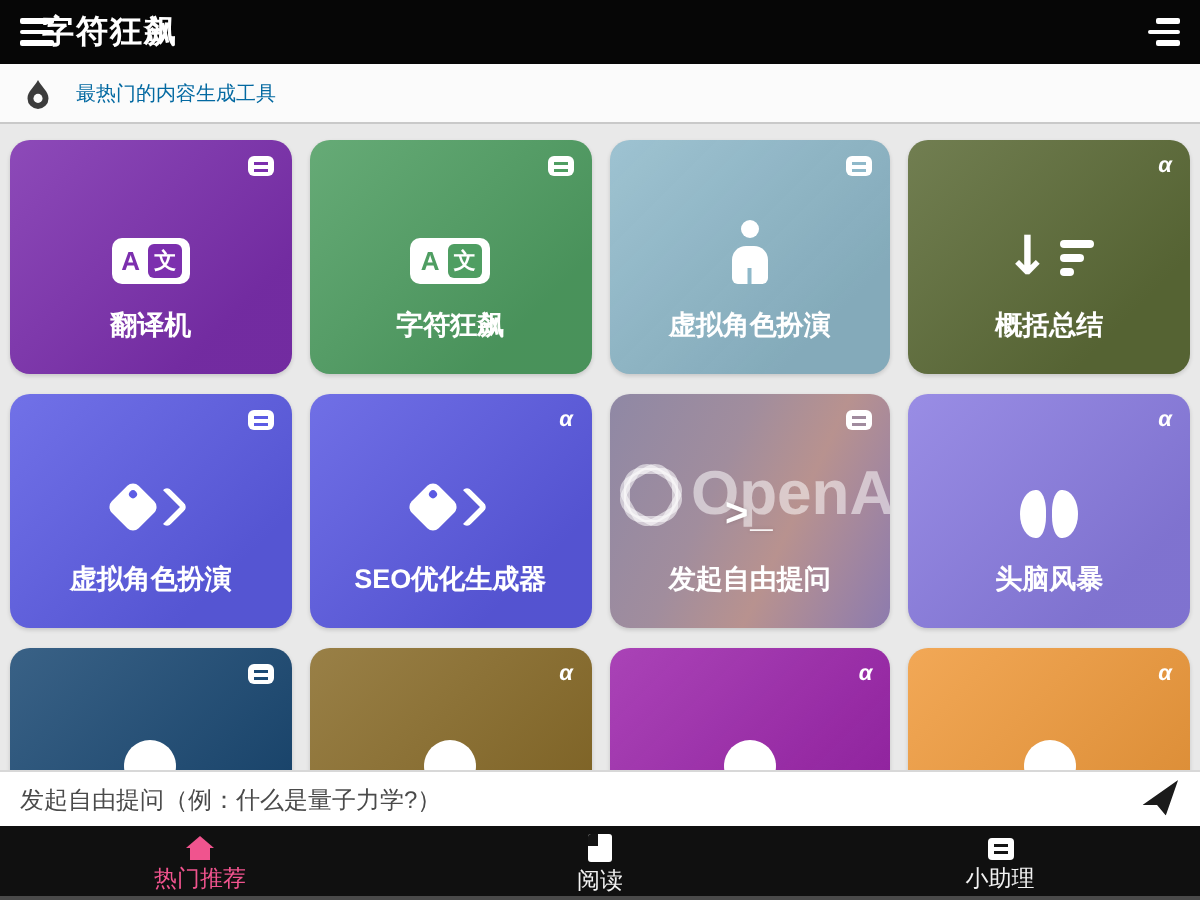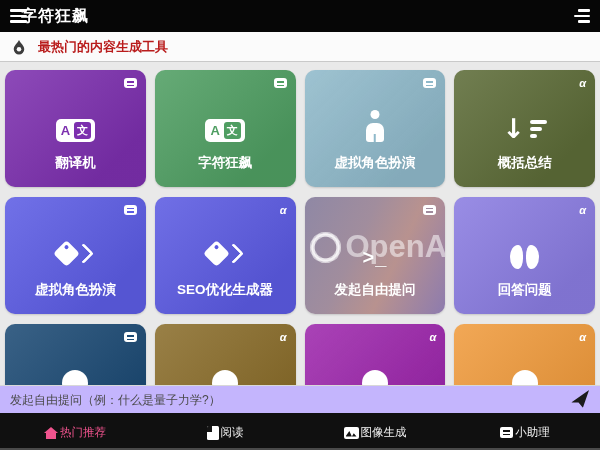--- a/index.html
+++ b/index.html
@@ -13,21 +13,21 @@
   .title { position:absolute; left:0; right:0; text-align:left; color:#fff; font-size:16px; font-weight:700; letter-spacing:1px; pointer-events:none;padding-left:21px; }
   .menu-btn { width:22px; height:18px; display:flex; flex-direction:column; justify-content:center; gap:3px; cursor:pointer; z-index:2; }
   .menu-btn i { display:block; height:2.4px; background:#fff; border-radius:1px; }
   .menu-left i { width:17px; }
   .menu-right { align-items:flex-end; }
   .menu-right i:nth-child(1){ width:12px; } .menu-right i:nth-child(2){ width:16px; } .menu-right i:nth-child(3){ width:12px; }
 
   
   .section-head { position:absolute; top:32px; left:0; right:0; height:30px; background:#fbfbfb;
                   border-bottom:1px solid #c9c9c9; display:flex; align-items:center; gap:12px; padding:0 12px; z-index:20; }
-  .section-title { font-size:13px; font-weight:700; color:#b91c1c; }
+  .section-title { font-size:10px; font-weight:400; color:#0369a1; }
   .flame svg { display:block; }
 
   
   .grid-viewport { position:absolute; top:62px; bottom:65px; left:0; right:0; overflow:hidden; }
   .grid { display:grid; grid-template-columns:repeat(4,1fr); gap:10px 9px; padding:8px 5px; }
   .card { height:117px; border-radius:10px; position:relative; overflow:hidden;
           display:flex; flex-direction:column; align-items:center; color:#fff; cursor:pointer;
           background:linear-gradient(135deg, rgba(255,255,255,.13), rgba(0,0,0,.08) 78%), var(--c);
           box-shadow:0 1px 2px rgba(0,0,0,.15); }
   .card-openai { background:linear-gradient(115deg,#8f88a5 0%,#a18d9d 38%,#b8928f 62%,#8d7bae 100%); }
@@ -77,32 +77,32 @@
 
   
   .openai-mark { position:absolute; left:7px; top:32px; right:-20px; display:flex; align-items:center; gap:7px;
                  color:rgba(255,255,255,.52); z-index:1; pointer-events:none; }
   .oa-knot { width:27px; height:27px; position:relative; flex:none; }
   .oa-knot i { position:absolute; inset:0; border:3px solid rgba(255,255,255,.55); border-radius:8px; }
   .oa-knot i:nth-child(2){ transform:rotate(60deg); } .oa-knot i:nth-child(3){ transform:rotate(120deg); }
   .oa-text { font-size:31px; font-weight:700; white-space:nowrap; }
 
   
-  .ask-bar { position:absolute; left:0; right:0; bottom:37px; height:28px; background:#c4b5fd;
+  .ask-bar { position:absolute; left:0; right:0; bottom:37px; height:28px; background:#ffffff;
              border-top:1px solid #d8d8d8; display:flex; align-items:center; padding:0 10px; z-index:40; }
   .ask-input { flex:1; border:none; outline:none; background:transparent; font-size:12px; color:#222;
                font-family:"Liberation Sans","DejaVu Sans",sans-serif; }
   .ask-input::placeholder { color:#4a4a4a; opacity:1; }
   .send-icon { width:19px; height:17px; background:#1b1b1b; flex:none; margin-left:8px; cursor:pointer;
                clip-path:polygon(0 62%, 100% 0, 58% 100%, 38% 66%, 0 62%); transform:rotate(-6deg); }
 
   
   .nav { position:absolute; left:0; right:0; bottom:0; height:37px; background:#101010; display:flex; z-index:50; }
   .nav::after { content:""; position:absolute; left:0; right:0; bottom:0; height:2px; background:#7a7a7a; opacity:.55; }
-  .nav-item { flex:1; display:flex; flex-direction:row; align-items:center; justify-content:center; gap:2px;
+  .nav-item { flex:1; display:flex; flex-direction:column; align-items:center; justify-content:center; gap:2px;
               color:#f2f2f2; cursor:pointer; padding-top:2px; }
   .nav-label { font-size:11.5px; }
   .nav-item.active { color:var(--accent); }
 
   .home-icon { width:14px; height:12px; position:relative; }
   .home-icon::before { content:""; position:absolute; top:0; left:50%; transform:translateX(-50%);
        border-left:7px solid transparent; border-right:7px solid transparent; border-bottom:6px solid var(--accent); }
   .home-icon::after { content:""; position:absolute; bottom:0; left:50%; transform:translateX(-50%);
        width:10px; height:6.5px; background:var(--accent); }
 
@@ -239,21 +239,21 @@
       </div>
 
       <div class="card" style="--c: #8a7ce1;">
         <span class="corner corner-alpha">α</span>
         <div class="cicon-wrap">
             <div class="icon-brain">
               <i></i>
               <i></i>
             </div>
           </div>
-        <div class="clabel">回答问题</div>
+        <div class="clabel">头脑风暴</div>
       </div>
 
       <div class="card" style="--c: #1c4a74;">
         <span class="corner corner-chat"></span>
         <div class="cicon-wrap">
             <div class="icon-generic"></div>
           </div>
         <div class="clabel"></div>
       </div>
 
@@ -292,22 +292,18 @@
   <div class="nav">
     <div class="nav-item active">
       <span class="home-icon"></span>
       <span class="nav-label">热门推荐</span>
     </div>
     <div class="nav-item">
       <span class="read-icon"></span>
       <span class="nav-label">阅读</span>
     </div>
     <div class="nav-item">
-      <span class="image-icon"></span>
-      <span class="nav-label">图像生成</span>
-    </div>
-    <div class="nav-item">
       <span class="assist-icon"></span>
       <span class="nav-label">小助理</span>
     </div>
   </div>
 
 </div>
 
 </body></html>

